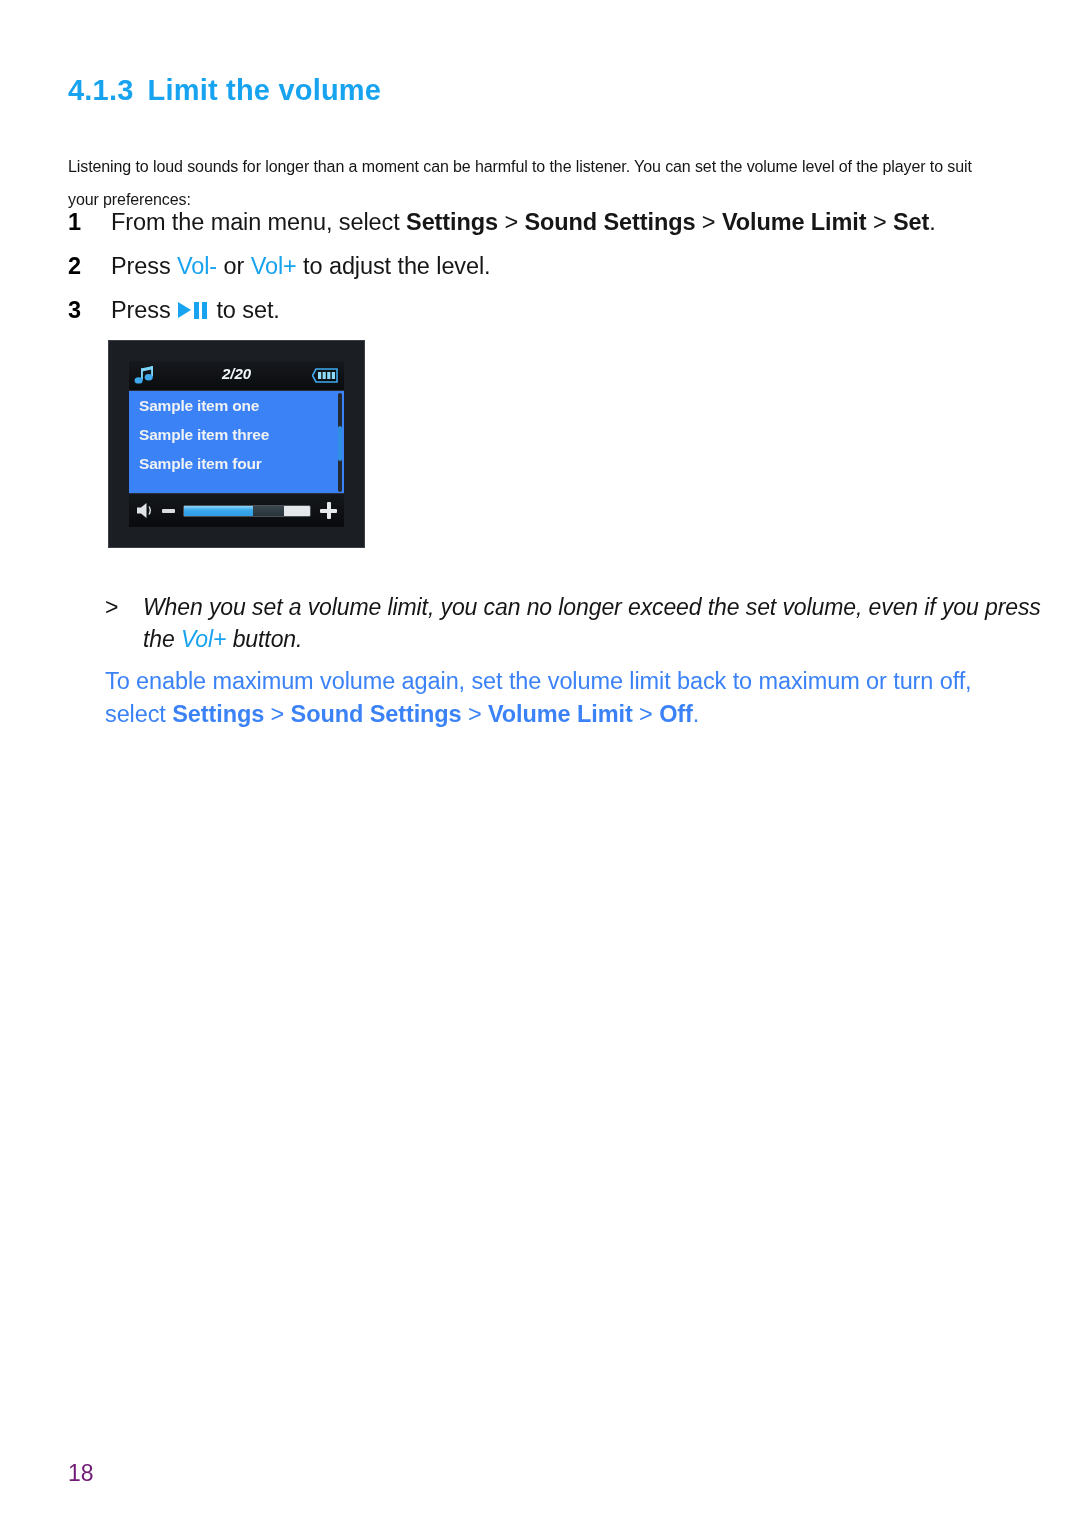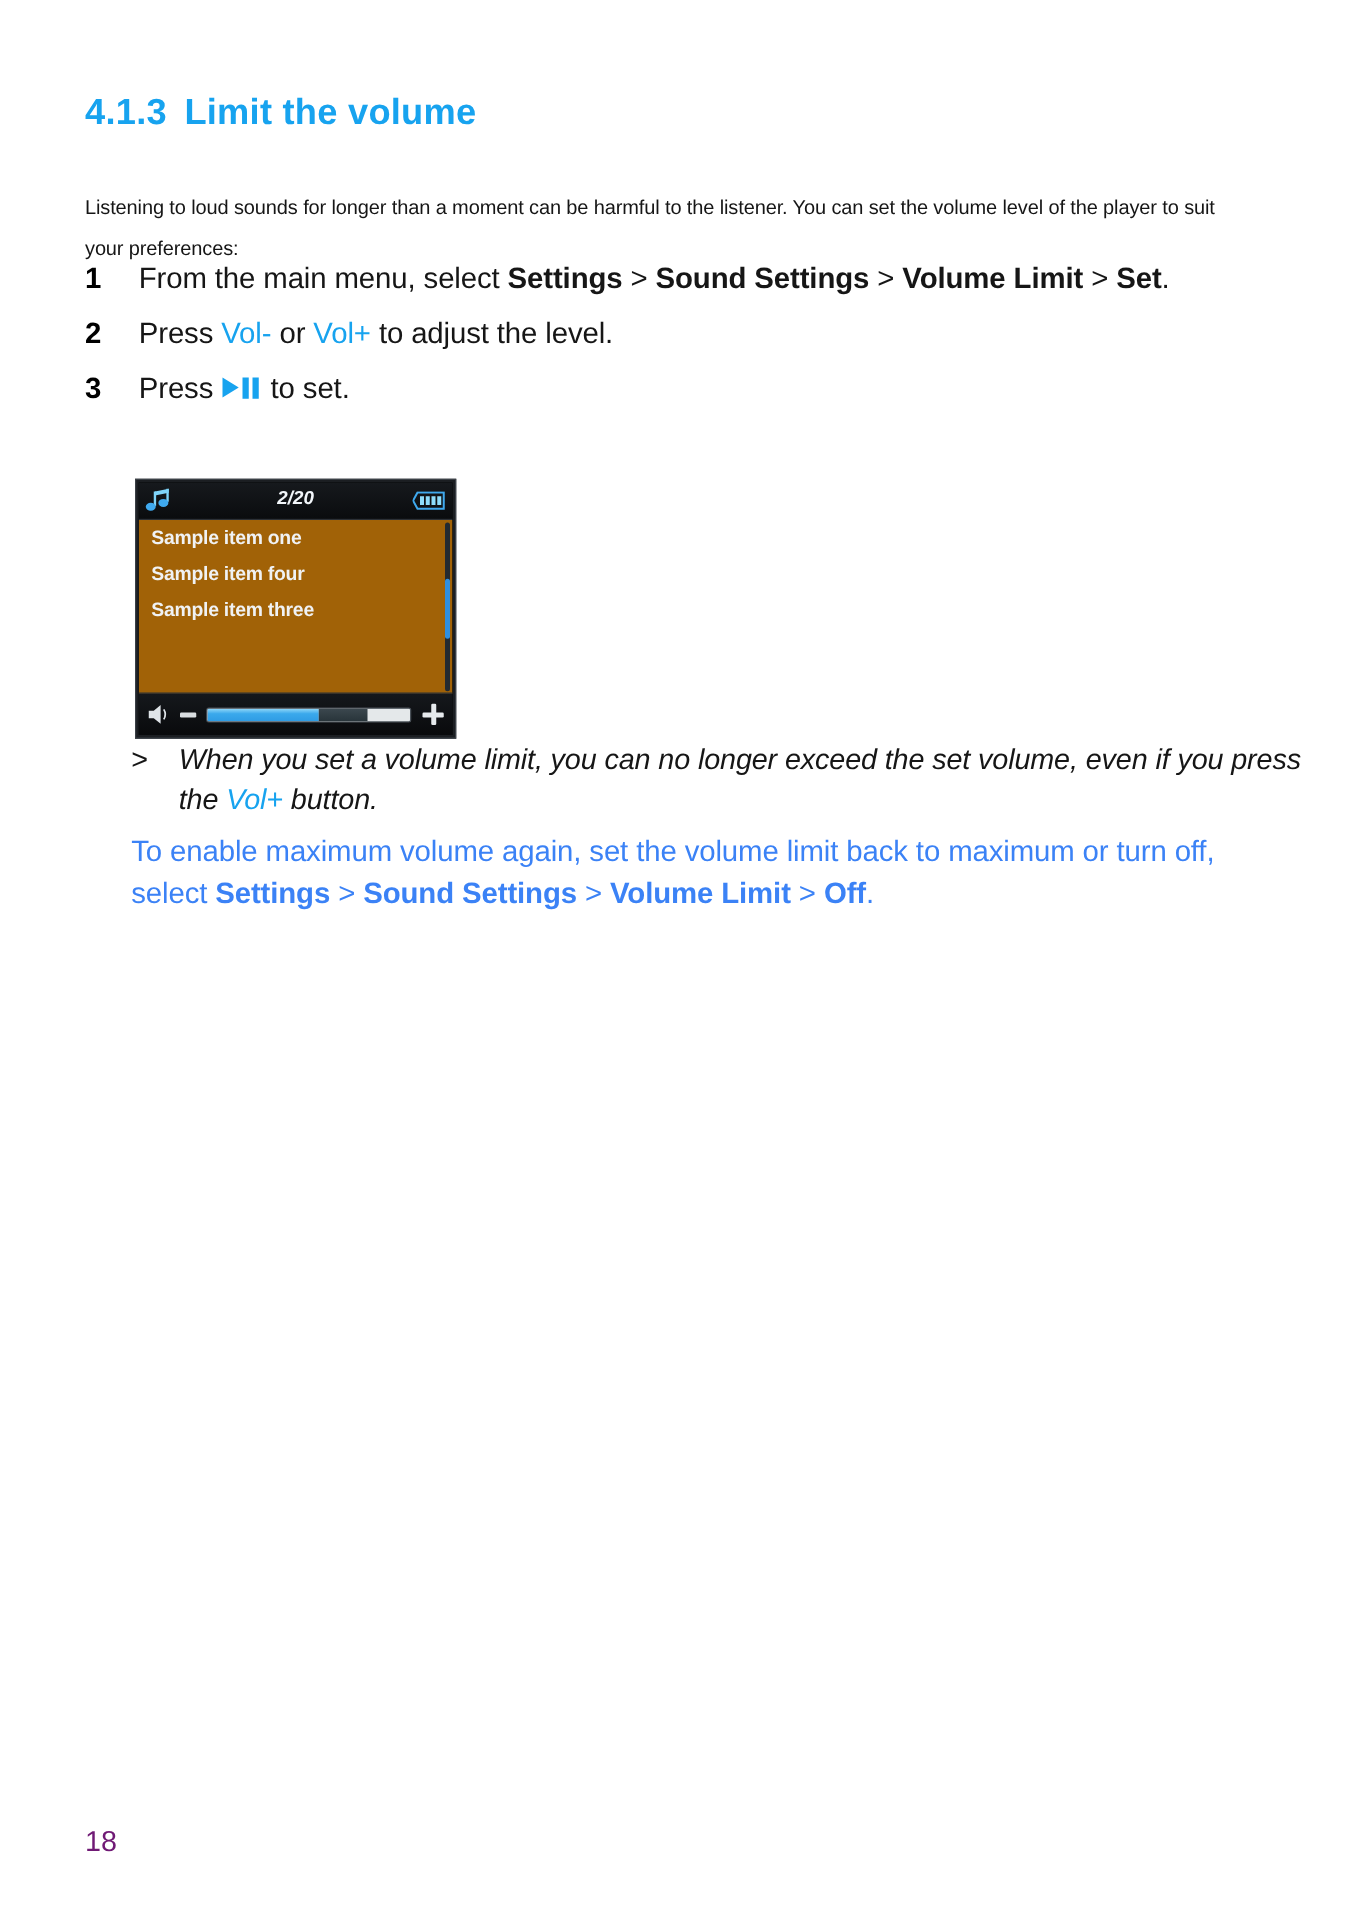--- a/index.html
+++ b/index.html
@@ -105,22 +105,21 @@
   
   .device {
     position: absolute;
     left: 108px;
     top: 340px;
     width: 257px;
     height: 208px;
     background: #1b1e22;
     border: 1px solid #3a3f45;
     box-sizing: border-box;
-    padding: 2px;
-    margin-top: 43px;
+    padding: 20px;
   }
   .screen {
     position: relative;
     width: 100%;
     height: 100%;
     background: #000000;
     overflow: hidden;
   }
   .statusbar {
     position: relative;
@@ -153,21 +152,21 @@
     width: 26px;
     height: 15px;
   }
 
   .list {
     position: absolute;
     left: 0;
     top: 30px;
     right: 0;
     bottom: 33px;
-    background: #a16207;
+    background: #3b82f6;
   }
   .row {
     position: relative;
     height: 29px;
     line-height: 29px;
     color: #f0f2f4;
     font-size: 15.5px;
     font-weight: bold;
     padding-left: 10px;
     white-space: nowrap;
@@ -354,22 +353,22 @@
           <path d="M4 1 L25 1 L25 14 L4 14 L0.5 7.5 Z" fill="none" stroke="#3fa9ee" stroke-width="1.6"></path>
           <rect x="6" y="4" width="3.2" height="7" fill="#8ddcfb"></rect>
           <rect x="10.6" y="4" width="3.2" height="7" fill="#8ddcfb"></rect>
           <rect x="15.2" y="4" width="3.2" height="7" fill="#8ddcfb"></rect>
           <rect x="19.8" y="4" width="3.2" height="7" fill="#8ddcfb"></rect>
         </svg>
       </div>
 
       <div class="list">
         <div class="row">Sample item one</div>
+        <div class="row">Sample item three</div>
         <div class="row">Sample item four</div>
-        <div class="row">Sample item three</div>
         <div class="scrollbar">
           <div class="thumb"></div>
         </div>
       </div>
 
       <div class="volbar">
         <svg class="spk" viewBox="0 0 18 17">
           <path d="M1 5.5 L5 5.5 L10.5 1 L10.5 16 L5 11.5 L1 11.5 Z" fill="#dfe4e8"></path>
           <path d="M13 4.5 Q15.5 8.5 13 12.5" fill="none" stroke="#dfe4e8" stroke-width="1.4"></path>
         </svg>

